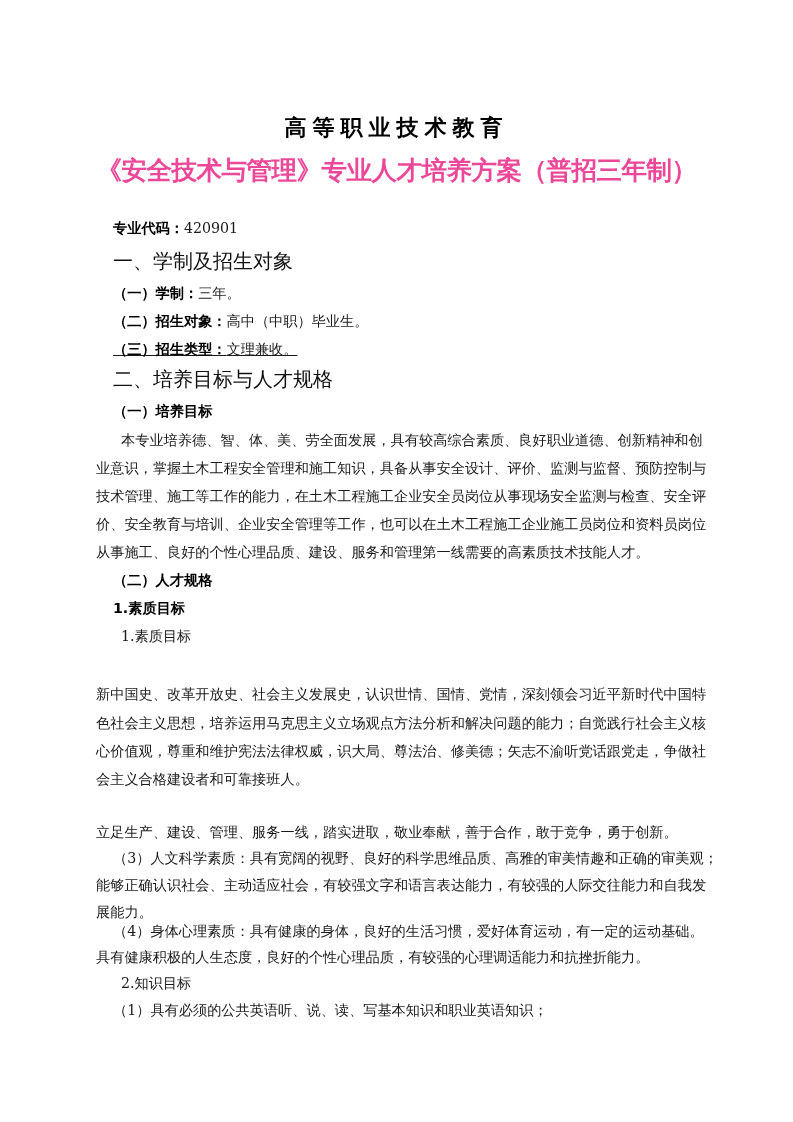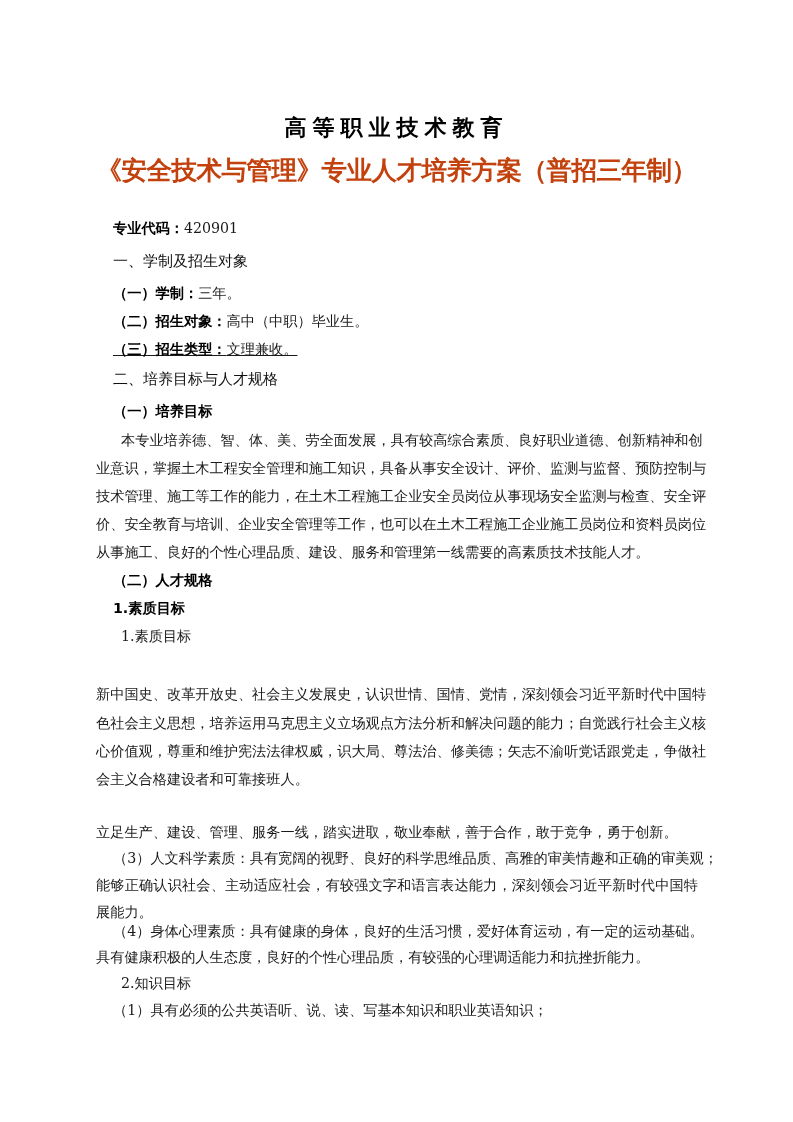--- a/index.html
+++ b/index.html
@@ -4,27 +4,27 @@
 <style>
   html, body { margin:0; padding:0; background:#ffffff; }
   body { width:793px; height:1122px; position:relative; overflow:hidden;
          font-family:"DejaVu Serif","Liberation Serif",serif; color:#111; }
   .page { position:absolute; left:0; top:0; width:793px; height:1122px; background:#fff; }
   .title1 { position:absolute; top:113px; left:0; width:793px; text-align:center;
             font-family:"DejaVu Sans","Liberation Sans",sans-serif; font-weight:bold;
             font-size:22px; letter-spacing:6px; color:#000; }
   .title2 { position:absolute; top:153px; left:0; width:793px; text-align:center;
             font-family:"DejaVu Serif","Liberation Serif",serif; font-weight:bold;
-            font-size:25.5px; color:#c2410c; letter-spacing:-0.5px; white-space:nowrap; }
+            font-size:25.5px; color:#ec4899; letter-spacing:-0.5px; white-space:nowrap; }
   .line { position:absolute; left:96px; width:602px; font-size:14.2px; line-height:20px;
           white-space:nowrap; color:#1a1a1a; }
   .ind { left:121px; }
   .pind { left:113px; }
   .b { font-weight:bold; font-family:"DejaVu Sans","Liberation Sans",sans-serif; color:#000; }
-  .h1 { font-family:"DejaVu Sans","Liberation Sans",sans-serif; font-size:15px; color:#111; }
+  .h1 { font-family:"DejaVu Sans","Liberation Sans",sans-serif; font-size:20px; color:#111; }
   .just { text-align:justify; text-align-last:justify; }
 </style>
 </head>
 <body>
 
 <div class="page">
 
   <div class="title1">高等职业技术教育</div>
   <div class="title2">《安全技术与管理》专业人才培养方案（普招三年制）</div>
 
@@ -59,21 +59,21 @@
   <div class="line ind" style="top:626px;">1.素质目标</div>
 
   <div class="line just" style="top:684px;">新中国史、改革开放史、社会主义发展史，认识世情、国情、党情，深刻领会习近平新时代中国特</div>
   <div class="line just" style="top:713px;">色社会主义思想，培养运用马克思主义立场观点方法分析和解决问题的能力；自觉践行社会主义核</div>
   <div class="line just" style="top:741px;">心价值观，尊重和维护宪法法律权威，识大局、尊法治、修美德；矢志不渝听党话跟党走，争做社</div>
   <div class="line" style="top:769px;">会主义合格建设者和可靠接班人。</div>
 
   <div class="line" style="top:822px;">立足生产、建设、管理、服务一线，踏实进取，敬业奉献，善于合作，敢于竞争，勇于创新。</div>
 
   <div class="line pind" style="top:848px; width:585px;">（3）人文科学素质：具有宽阔的视野、良好的科学思维品质、高雅的审美情趣和正确的审美观；</div>
-  <div class="line just" style="top:875px;">能够正确认识社会、主动适应社会，有较强文字和语言表达能力，深刻领会习近平新时代中国特</div>
+  <div class="line just" style="top:875px;">能够正确认识社会、主动适应社会，有较强文字和语言表达能力，有较强的人际交往能力和自我发</div>
   <div class="line" style="top:902px;">展能力。</div>
 
   <div class="line pind" style="top:921px; width:585px;">（4）身体心理素质：具有健康的身体，良好的生活习惯，爱好体育运动，有一定的运动基础。</div>
   <div class="line" style="top:947px;">具有健康积极的人生态度，良好的个性心理品质，有较强的心理调适能力和抗挫折能力。</div>
 
   <div class="line ind" style="top:973px;">2.知识目标</div>
   <div class="line pind" style="top:1000px;">（1）具有必须的公共英语听、说、读、写基本知识和职业英语知识；</div>
 
 </div>
 

